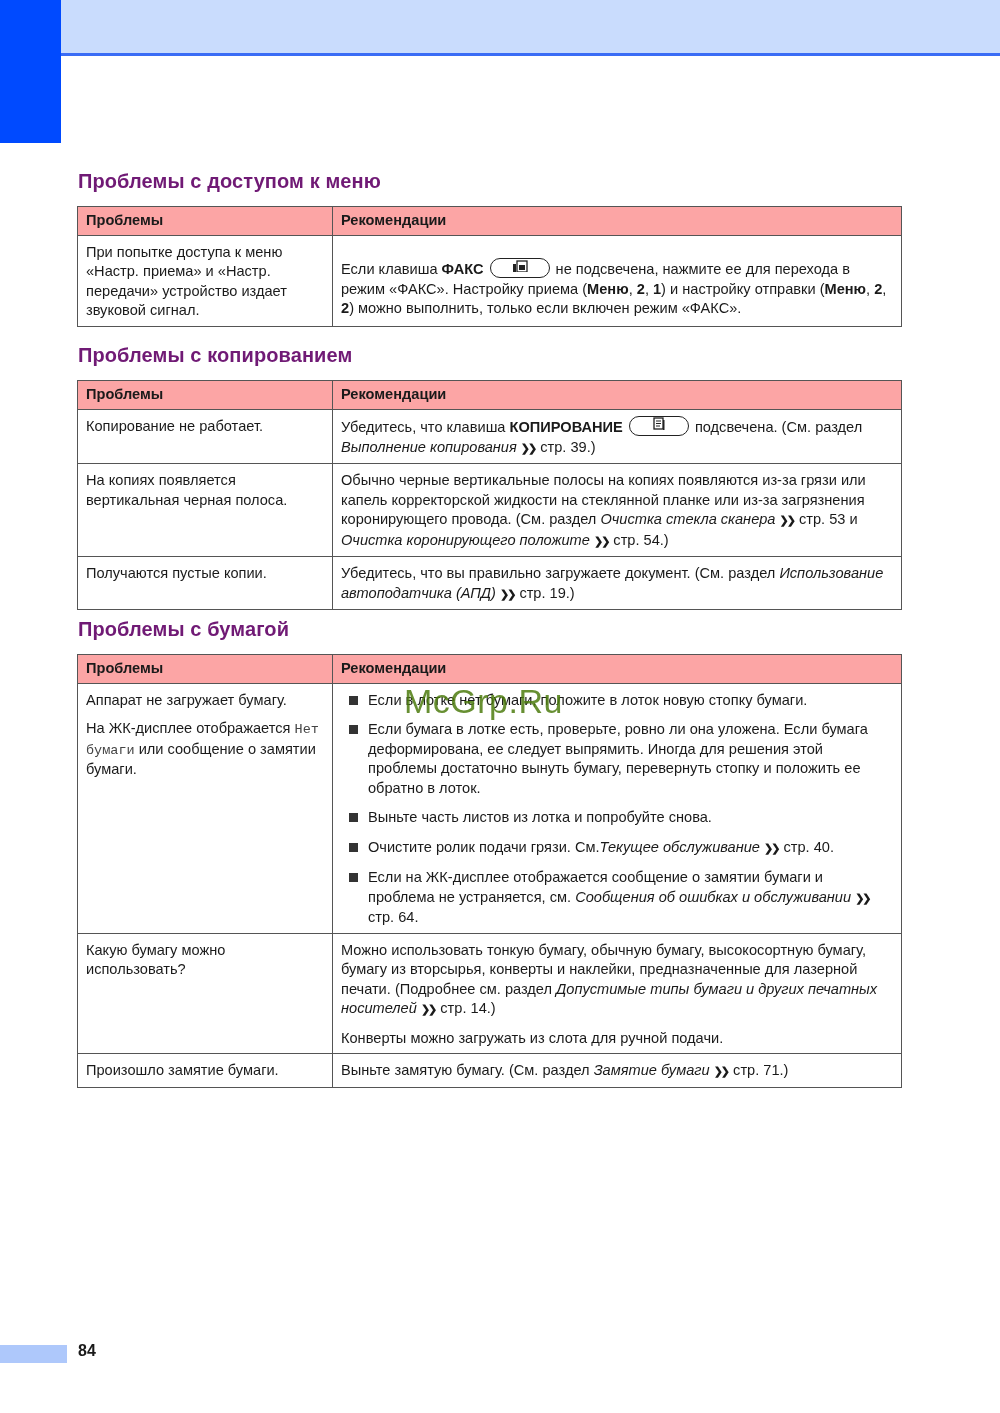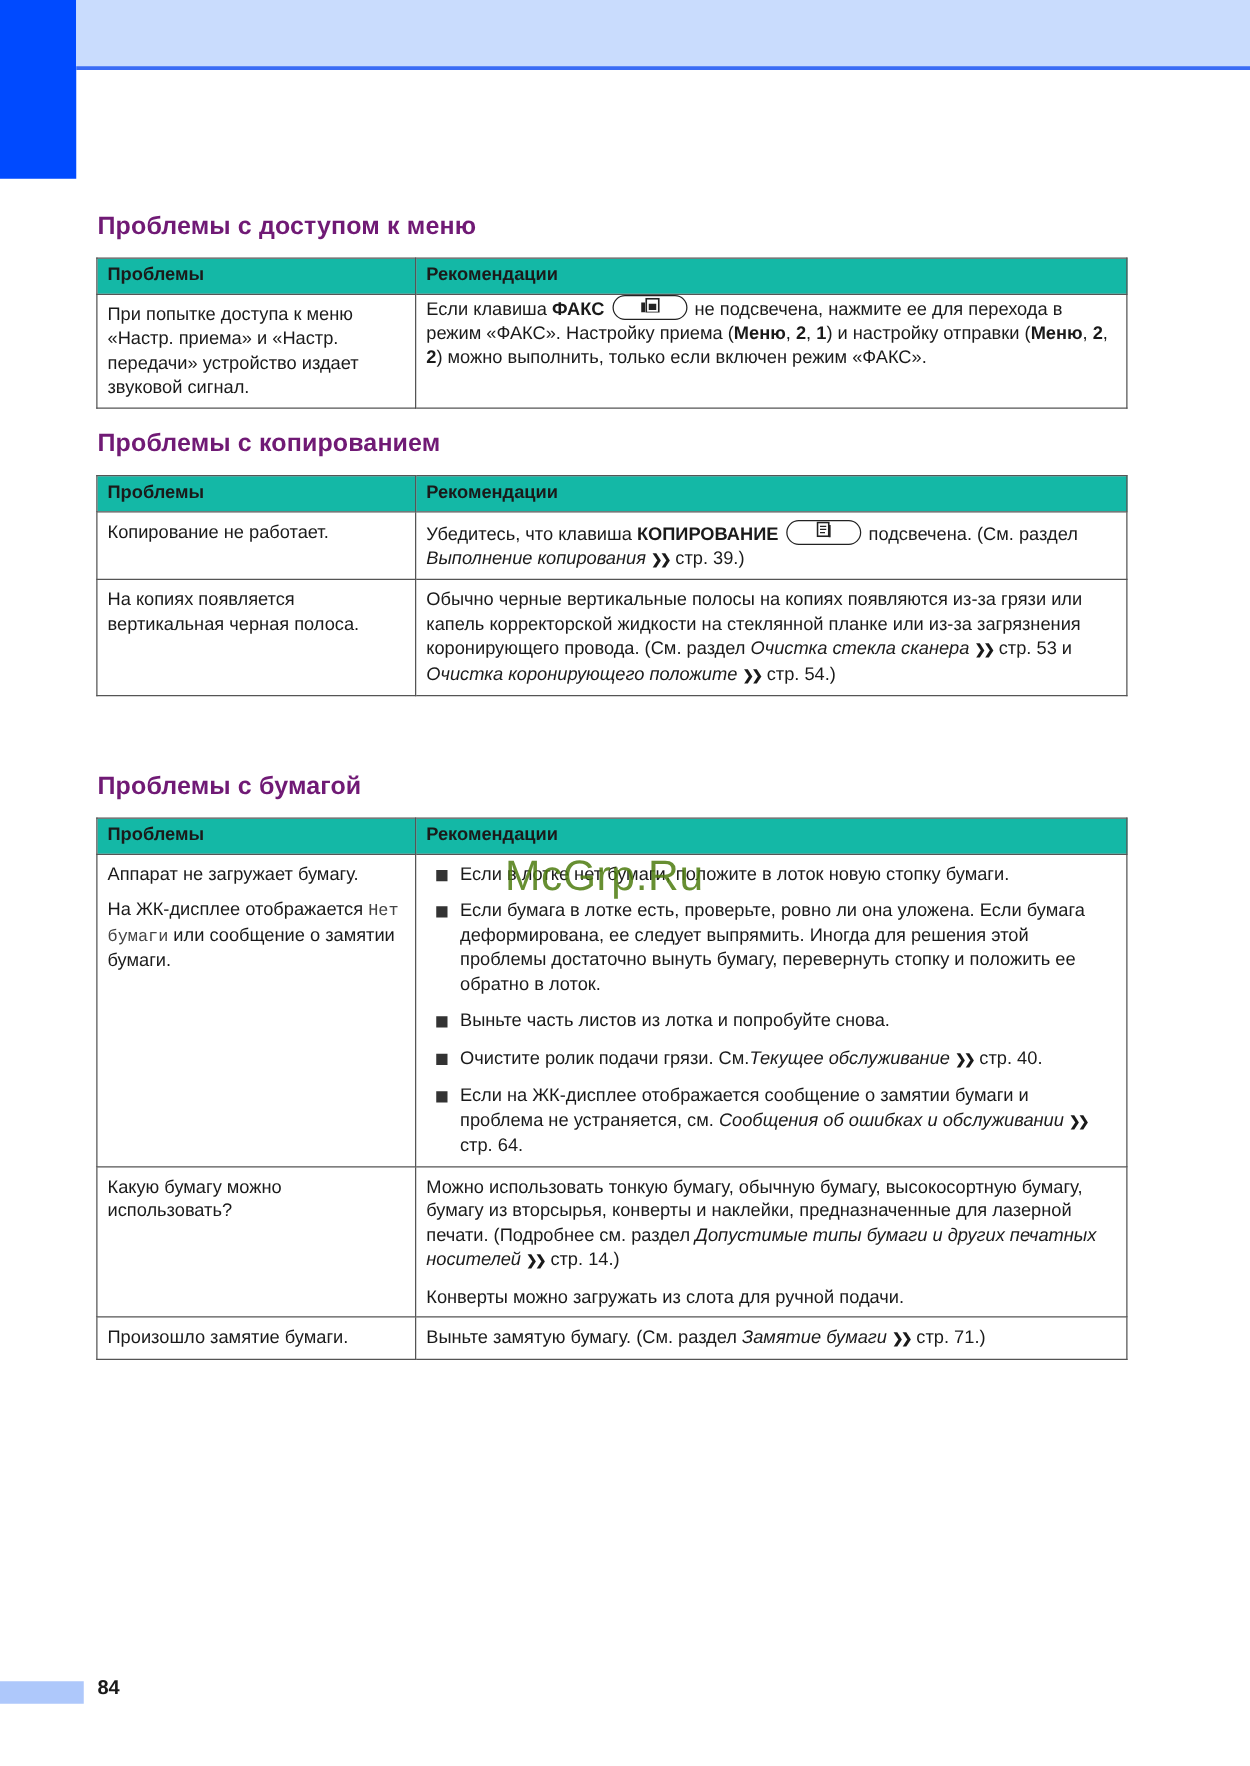--- a/index.html
+++ b/index.html
@@ -23,21 +23,21 @@
     letter-spacing: 0.1px;
   }
   table.tbl {
     position: absolute; left: 77px; width: 825px;
     border-collapse: collapse; font-size: 14.6px; line-height: 19.5px;
   }
   table.tbl th, table.tbl td {
     border: 1px solid #555; vertical-align: top; text-align: left;
   }
   table.tbl th {
-    background: #14b8a6; font-weight: bold; padding: 4px 8px; height: 19px;
+    background: #fca5a5; font-weight: bold; padding: 4px 8px; height: 19px;
   }
   table.tbl td { padding: 7px 8px 5px 8px; }
   table.tbl col.c1 { width: 255px; }
   .i { font-style: italic; }
   .b { font-weight: bold; }
   .mono { font-family: "Liberation Mono", monospace; color: #444; font-size: 13.5px; }
   .arrows { font-size: 11px; font-weight: bold; letter-spacing: -2px; margin-right: 5px; }
   .keybtn {
     display: inline-block; width: 58px; height: 18px; border: 1.5px solid #222;
     border-radius: 10px; vertical-align: middle; text-align: center;
@@ -75,21 +75,21 @@
       <col class="c1">
       <col>
     </colgroup>
   <tbody>
       <tr>
     <th>Проблемы</th>
     <th>Рекомендации</th>
   </tr>
   <tr style="height:85px;">
     <td>При попытке доступа к меню «Настр. приема» и «Настр. передачи» устройство издает звуковой сигнал.</td>
-    <td style="padding-top:2px;">
+    <td style="padding-top:24px;">
       <span>Если клавиша </span><span class="b">ФАКС</span>
       <span class="keybtn"><svg width="16" height="12" viewBox="0 0 16 12">
               <rect x="1" y="4" width="3" height="8" fill="#222"></rect>
               <rect x="5" y="1" width="10" height="11" fill="none" stroke="#222" stroke-width="1.3"></rect>
               <rect x="7" y="5" width="6" height="5" fill="#222"></rect>
             </svg></span><span> не подсвечена, нажмите ее для перехода в режим «ФАКС». Настройку приема (</span><span class="b">Меню</span>, <span class="b">2</span>, <span class="b">1</span><span>) и настройку отправки (</span><span class="b">Меню</span>, <span class="b">2</span>, <span class="b">2</span><span>) можно выполнить, только если включен режим «ФАКС».</span>
     </td>
   </tr>
 </tbody>
   </table>
@@ -119,20 +119,27 @@
       <span class="arrows">❯❯</span><span>стр. 39.)</span>
     </td>
   </tr>
   <tr>
     <td>На копиях появляется вертикальная черная полоса.</td>
     <td>
       <span>Обычно черные вертикальные полосы на копиях появляются из-за грязи или капель корректорской жидкости на стеклянной планке или из-за загрязнения коронирующего провода. (См. раздел </span><span class="i">Очистка стекла сканера</span>
       <span class="arrows">❯❯</span><span>стр. 53 и</span>
       <span class="i">Очистка коронирующего положите</span>
       <span class="arrows">❯❯</span><span>стр. 54.)</span>
+    </td>
+  </tr>
+  <tr>
+    <td>Получаются пустые копии.</td>
+    <td>
+      <span>Убедитесь, что вы правильно загружаете документ. (См. раздел </span><span class="i">Использование автоподатчика (АПД)</span>
+      <span class="arrows">❯❯</span><span>стр. 19.)</span>
     </td>
   </tr>
 </tbody>
   </table>
 
 <h2 class="section" style="top:618px;">Проблемы с бумагой</h2>
 <table class="tbl" style="top:654px;">
   <colgroup>
       <col class="c1">
       <col>

